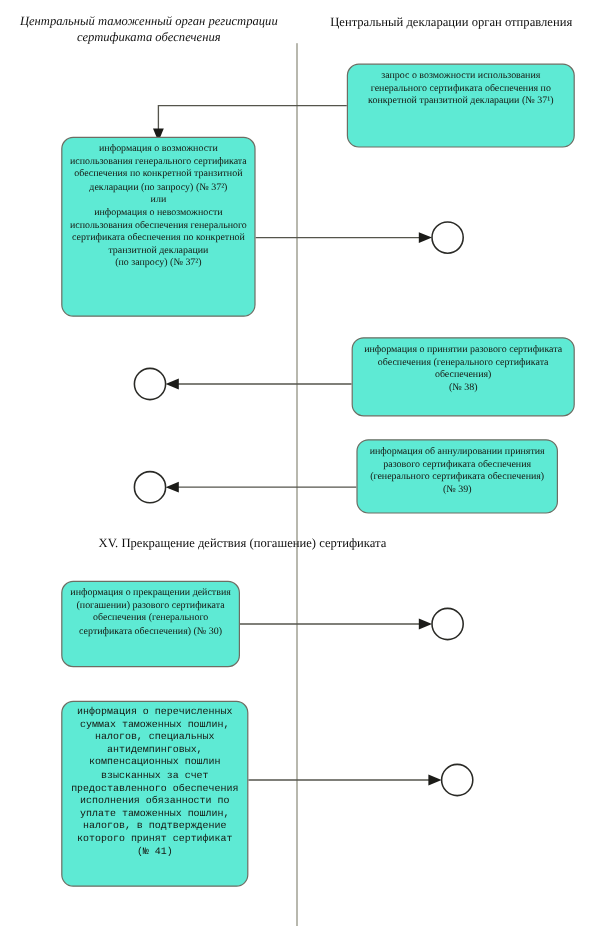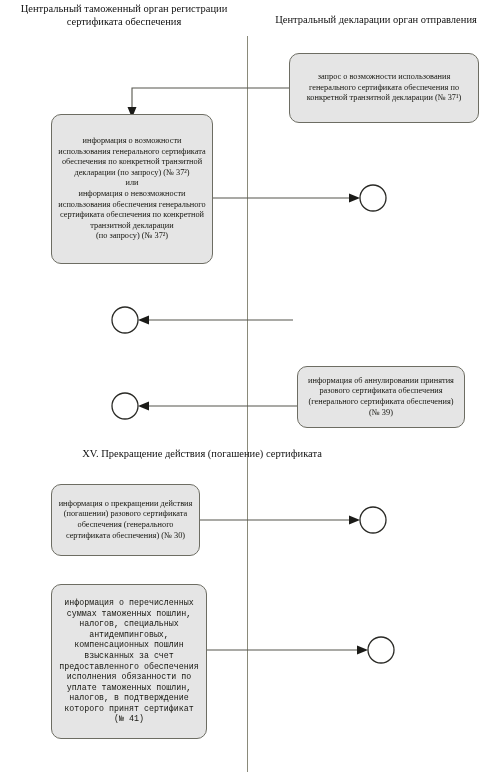--- a/index.html
+++ b/index.html
@@ -11,41 +11,40 @@
   #stage{position:absolute;left:0;top:0;width:503px;height:772px;}
 
   
   .lane-title{
     position:absolute;
     text-align:center;
     font-size:10.5px;
     line-height:13px;
     color:#111;
   }
-  #lane-left-title{left:4px;top:2px;width:240px;}
+  #lane-left-title{left:4px;top:12px;width:240px;font-style:italic;}
   #lane-right-title{left:252px;top:13px;width:248px;}
 
   
   .divider{
     position:absolute;left:247px;top:36px;width:1px;height:736px;
     background:#8a8a7a;
   }
 
   
   .node{
     position:absolute;
     box-sizing:border-box;
     border:1px solid #6d6d63;
     border-radius:10px;
-    background:#e5e5e5;
+    background:#5eead4;
     text-align:center;
     font-size:8.3px;
     line-height:10.6px;
     display:flex;
-    align-items:center;
     justify-content:center;
     padding:4px 6px;
     color:#15150f;
     z-index:4;
   }
   .node span{display:block;width:100%;white-space:pre-line;}
 
   
   .section-heading{
     position:absolute;
@@ -115,20 +114,24 @@
     <span>запрос о возможности использования генерального сертификата обеспечения по конкретной транзитной декларации (№ 37¹)</span>
   </div>
 
   <div class="node" style="left:51px;top:114px;width:162px;height:150px;font-family:Liberation Serif, serif;">
     <span>информация о возможности использования генерального сертификата обеспечения по конкретной транзитной декларации  (по запросу) (№ 37²)
 или
 информация о невозможности использования обеспечения генерального сертификата обеспечения по конкретной транзитной декларации
 (по запросу) (№ 37²)</span>
   </div>
 
+  <div class="node" style="left:293px;top:281px;width:186px;height:66px;">
+    <span>информация о принятии разового сертификата обеспечения (генерального сертификата обеспечения)
+(№ 38)</span>
+  </div>
 
   <div class="node" style="left:297px;top:366px;width:168px;height:62px;">
     <span>информация об аннулировании принятия разового сертификата обеспечения (генерального сертификата обеспечения) (№ 39)</span>
   </div>
 
   <div class="section-heading">XV. Прекращение действия (погашение) сертификата</div>
 
   <div class="node" style="left:51px;top:484px;width:149px;height:72px;">
     <span>информация о прекращении действия (погашении) разового сертификата обеспечения (генерального сертификата обеспечения) (№ 30)</span>
   </div>

